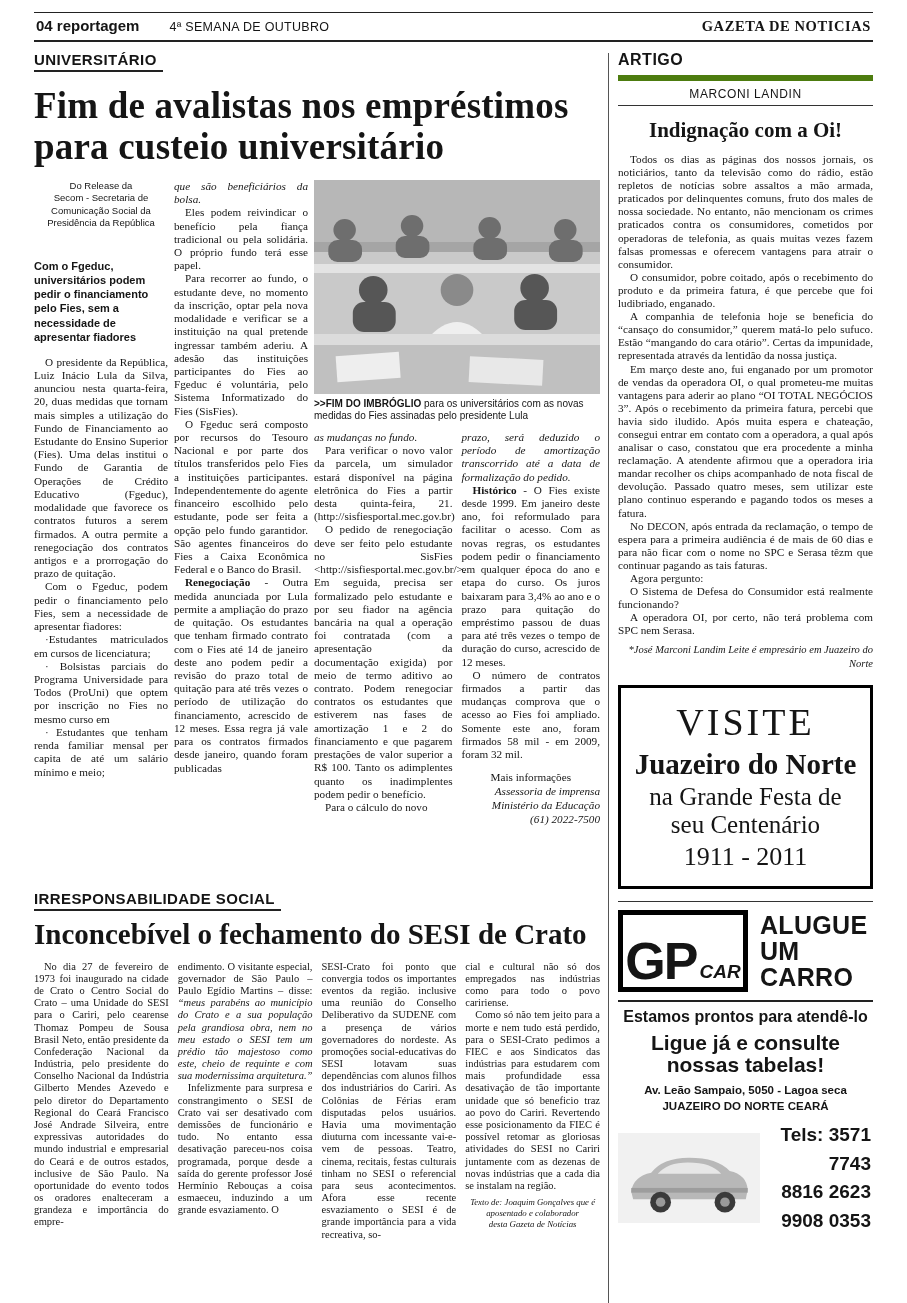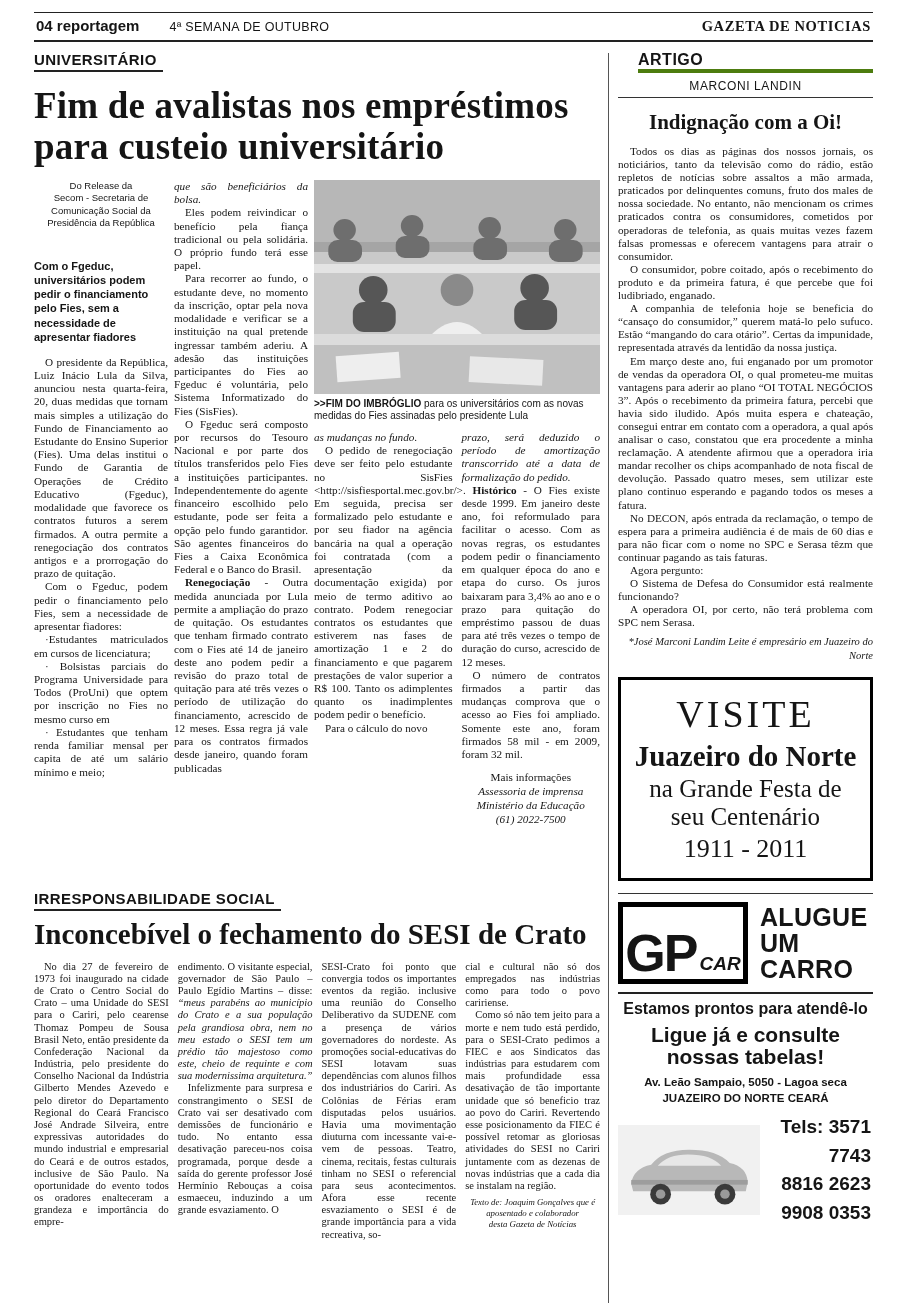--- a/index.html
+++ b/index.html
@@ -43,32 +43,32 @@
   .byline { font-family:"Liberation Sans", sans-serif; font-size:9.5px; line-height:1.3; text-align:center; padding:0 6px; margin-bottom:8px; }
   .lede { font-family:"Liberation Sans", sans-serif; font-weight:bold; font-size:11px; line-height:1.28; margin:30px 0 12px 0; }
   .boldlead { font-weight:bold; }
 
   .photo { width:100%; height:214px; display:block; }
   .caption { font-family:"Liberation Sans", sans-serif; font-size:10px; line-height:1.25; margin:4px 0 8px 0; }
   .caption b { font-weight:bold; }
   .sub-cols { display:flex; gap:9px; }
   .sub-cols .scol { flex:1; min-width:0; }
   .contact { text-align:center; font-size:11.2px; line-height:1.25; margin-top:9px; }
-  .contact .it { font-style:italic; }
+  .contact .it { font-style:italic;text-align:right; }
 
   
   .sesi-block { margin-top:12px; }
   .sesi-cols { display:flex; gap:9px; height:352px; overflow:hidden; margin-top:2px; }
   .sesi-cols .col-narrow p { font-size:10.5px; line-height:1.16; text-align:justify; text-indent:10px; }
   .sesi-cols p.no-indent { text-indent:0; }
   .quote-italic { font-style:italic; }
   .credit { font-style:italic; font-size:8.8px; line-height:1.25; text-align:center; margin-top:5px; }
 
   
-  .artigo-kicker-row { border-bottom:4px solid #4d7c0f; padding-bottom:0;margin-left:20px; }
+  .artigo-kicker-row { border-bottom:6px solid #4d7c0f; padding-bottom:6px; }
   .artigo-kicker { font-family:"Liberation Sans", sans-serif; font-weight:bold; font-size:16px; letter-spacing:.5px; }
   .author-row { text-align:center; border-bottom:1px solid #333; padding:6px 0 4px 0;
                 font-family:"Liberation Sans", sans-serif; font-size:12px; letter-spacing:.6px; }
   .oi-headline { text-align:center; font-size:21px; font-weight:bold; margin:12px 0 10px 0; }
   .artigo-body p { font-size:11.2px; line-height:1.17; text-align:justify; text-indent:12px; }
   .signature { font-style:italic; font-size:10.5px; text-align:right; line-height:1.3; margin-top:6px; }
 
   
   .visite { border:3px solid #000; margin-top:14px; padding:12px 4px 14px 4px; text-align:center; }
   .visite .l1 { font-size:38px; letter-spacing:3px; }
@@ -162,20 +162,21 @@
             <rect y="165" width="280" height="49" fill="#c0c0c0"></rect>
             <rect x="22" y="174" width="62" height="26" fill="#eeeeee" transform="rotate(-4 53 187)"></rect>
             <rect x="152" y="178" width="72" height="26" fill="#e8e8e8" transform="rotate(3 188 191)"></rect>
           </svg>
           <div class="caption"><b>&gt;&gt;FIM DO IMBRÓGLIO</b><span> para os universitários com as novas medidas do Fies assinadas pelo presidente Lula</span></div>
 
           <div class="sub-cols">
 
             <div class="scol">
               <p class="no-indent">as mudanças no fundo.</p>
+              <p>Para verificar o novo valor da parcela, um simulador estará disponível na página eletrônica do Fies a partir desta quinta-feira, 21. (http://sisfiesportal.mec.gov.br)</p>
               <p>O pedido de renegociação deve ser feito pelo estudante no SisFies &lt;http://sisfiesportal.mec.gov.br/&gt;. Em seguida, precisa ser formalizado pelo estudante e por seu fiador na agência bancária na qual a operação foi contratada (com a apresentação da documentação exigida) por meio de termo aditivo ao contrato. Podem renegociar contratos os estudantes que estiverem nas fases de amortização 1 e 2 do financiamento e que pagarem prestações de valor superior a R$ 100. Tanto os adimplentes quanto os inadimplentes podem pedir o benefício.</p>
               <p>Para o cálculo do novo</p>
             </div>
 
             <div class="scol">
               <p class="no-indent">prazo, será deduzido o período de amortização transcorrido até a data de formalização do pedido.</p>
               <p><span class="boldlead">Histórico</span><span> - O Fies existe desde 1999. Em janeiro deste ano, foi reformulado para facilitar o acesso. Com as novas regras, os estudantes podem pedir o financiamento em qualquer época do ano e etapa do curso. Os juros baixaram para 3,4% ao ano e o prazo para quitação do empréstimo passou de duas para até três vezes o tempo de duração do curso, acrescido de 12 meses.</span></p>
               <p>O número de contratos firmados a partir das mudanças comprova que o acesso ao Fies foi ampliado. Somente este ano, foram firmados 58 mil - em 2009, foram 32 mil.</p>
               <div class="contact">
                 <div>Mais informações</div>

